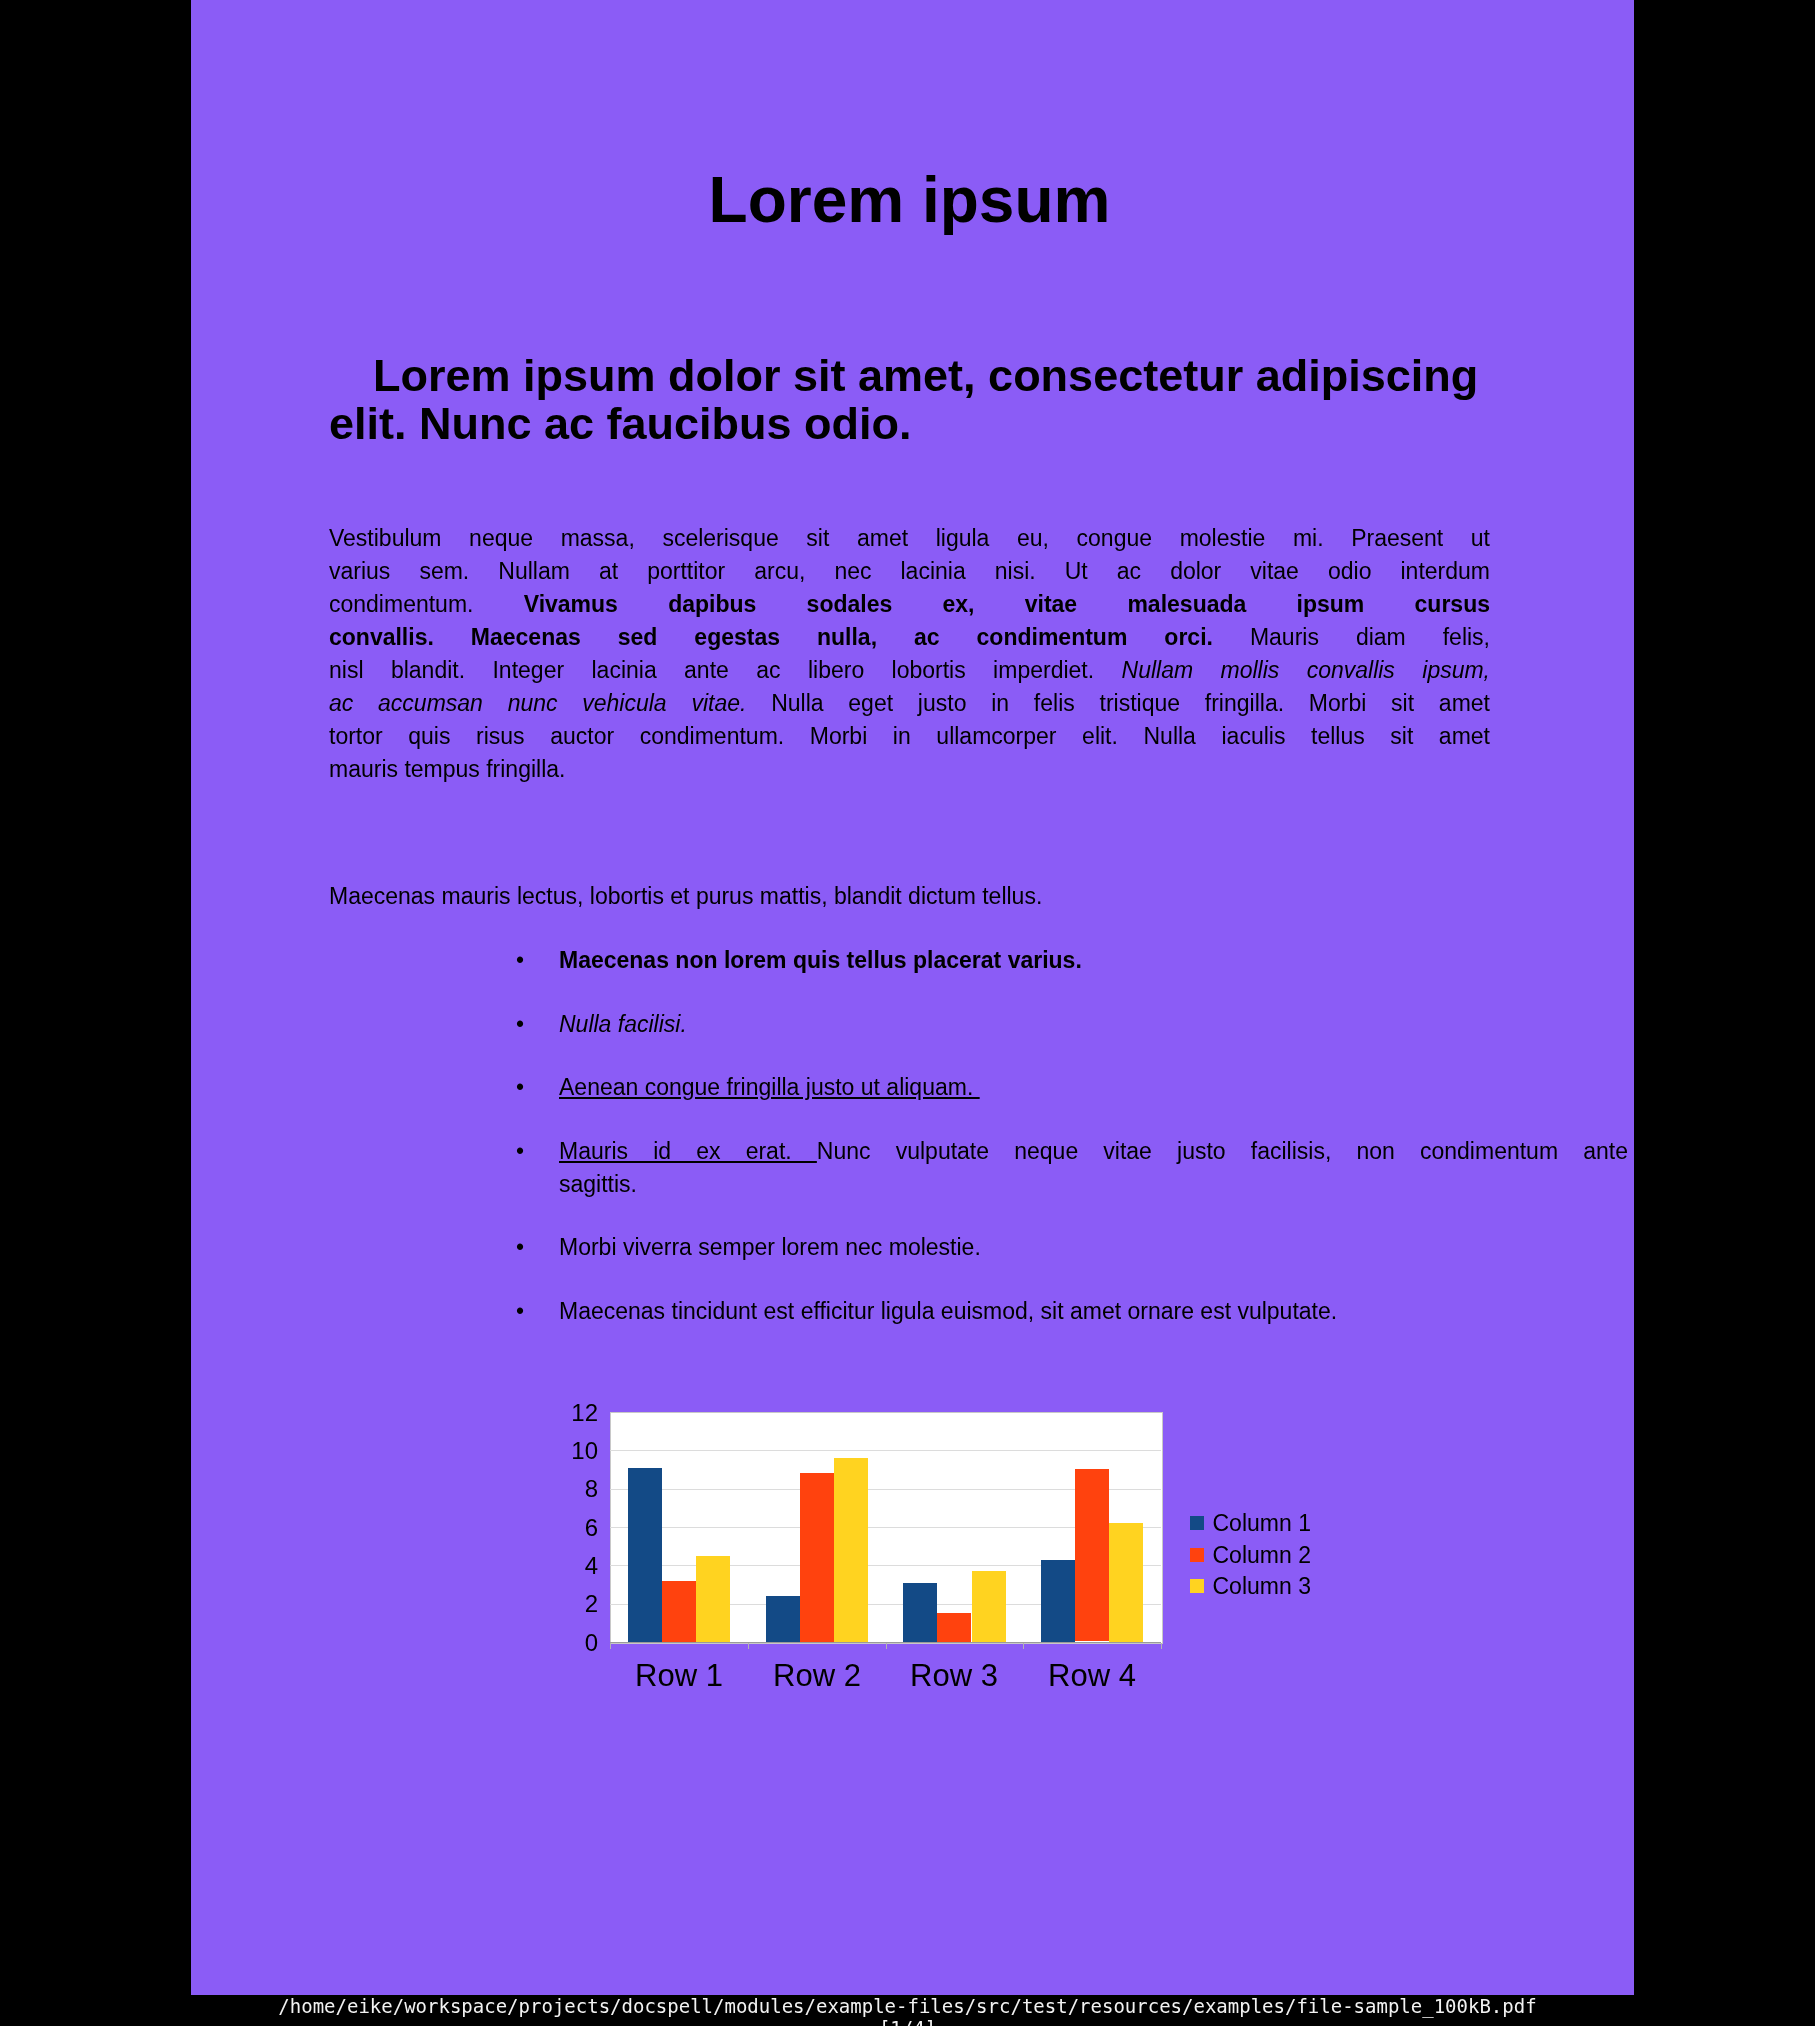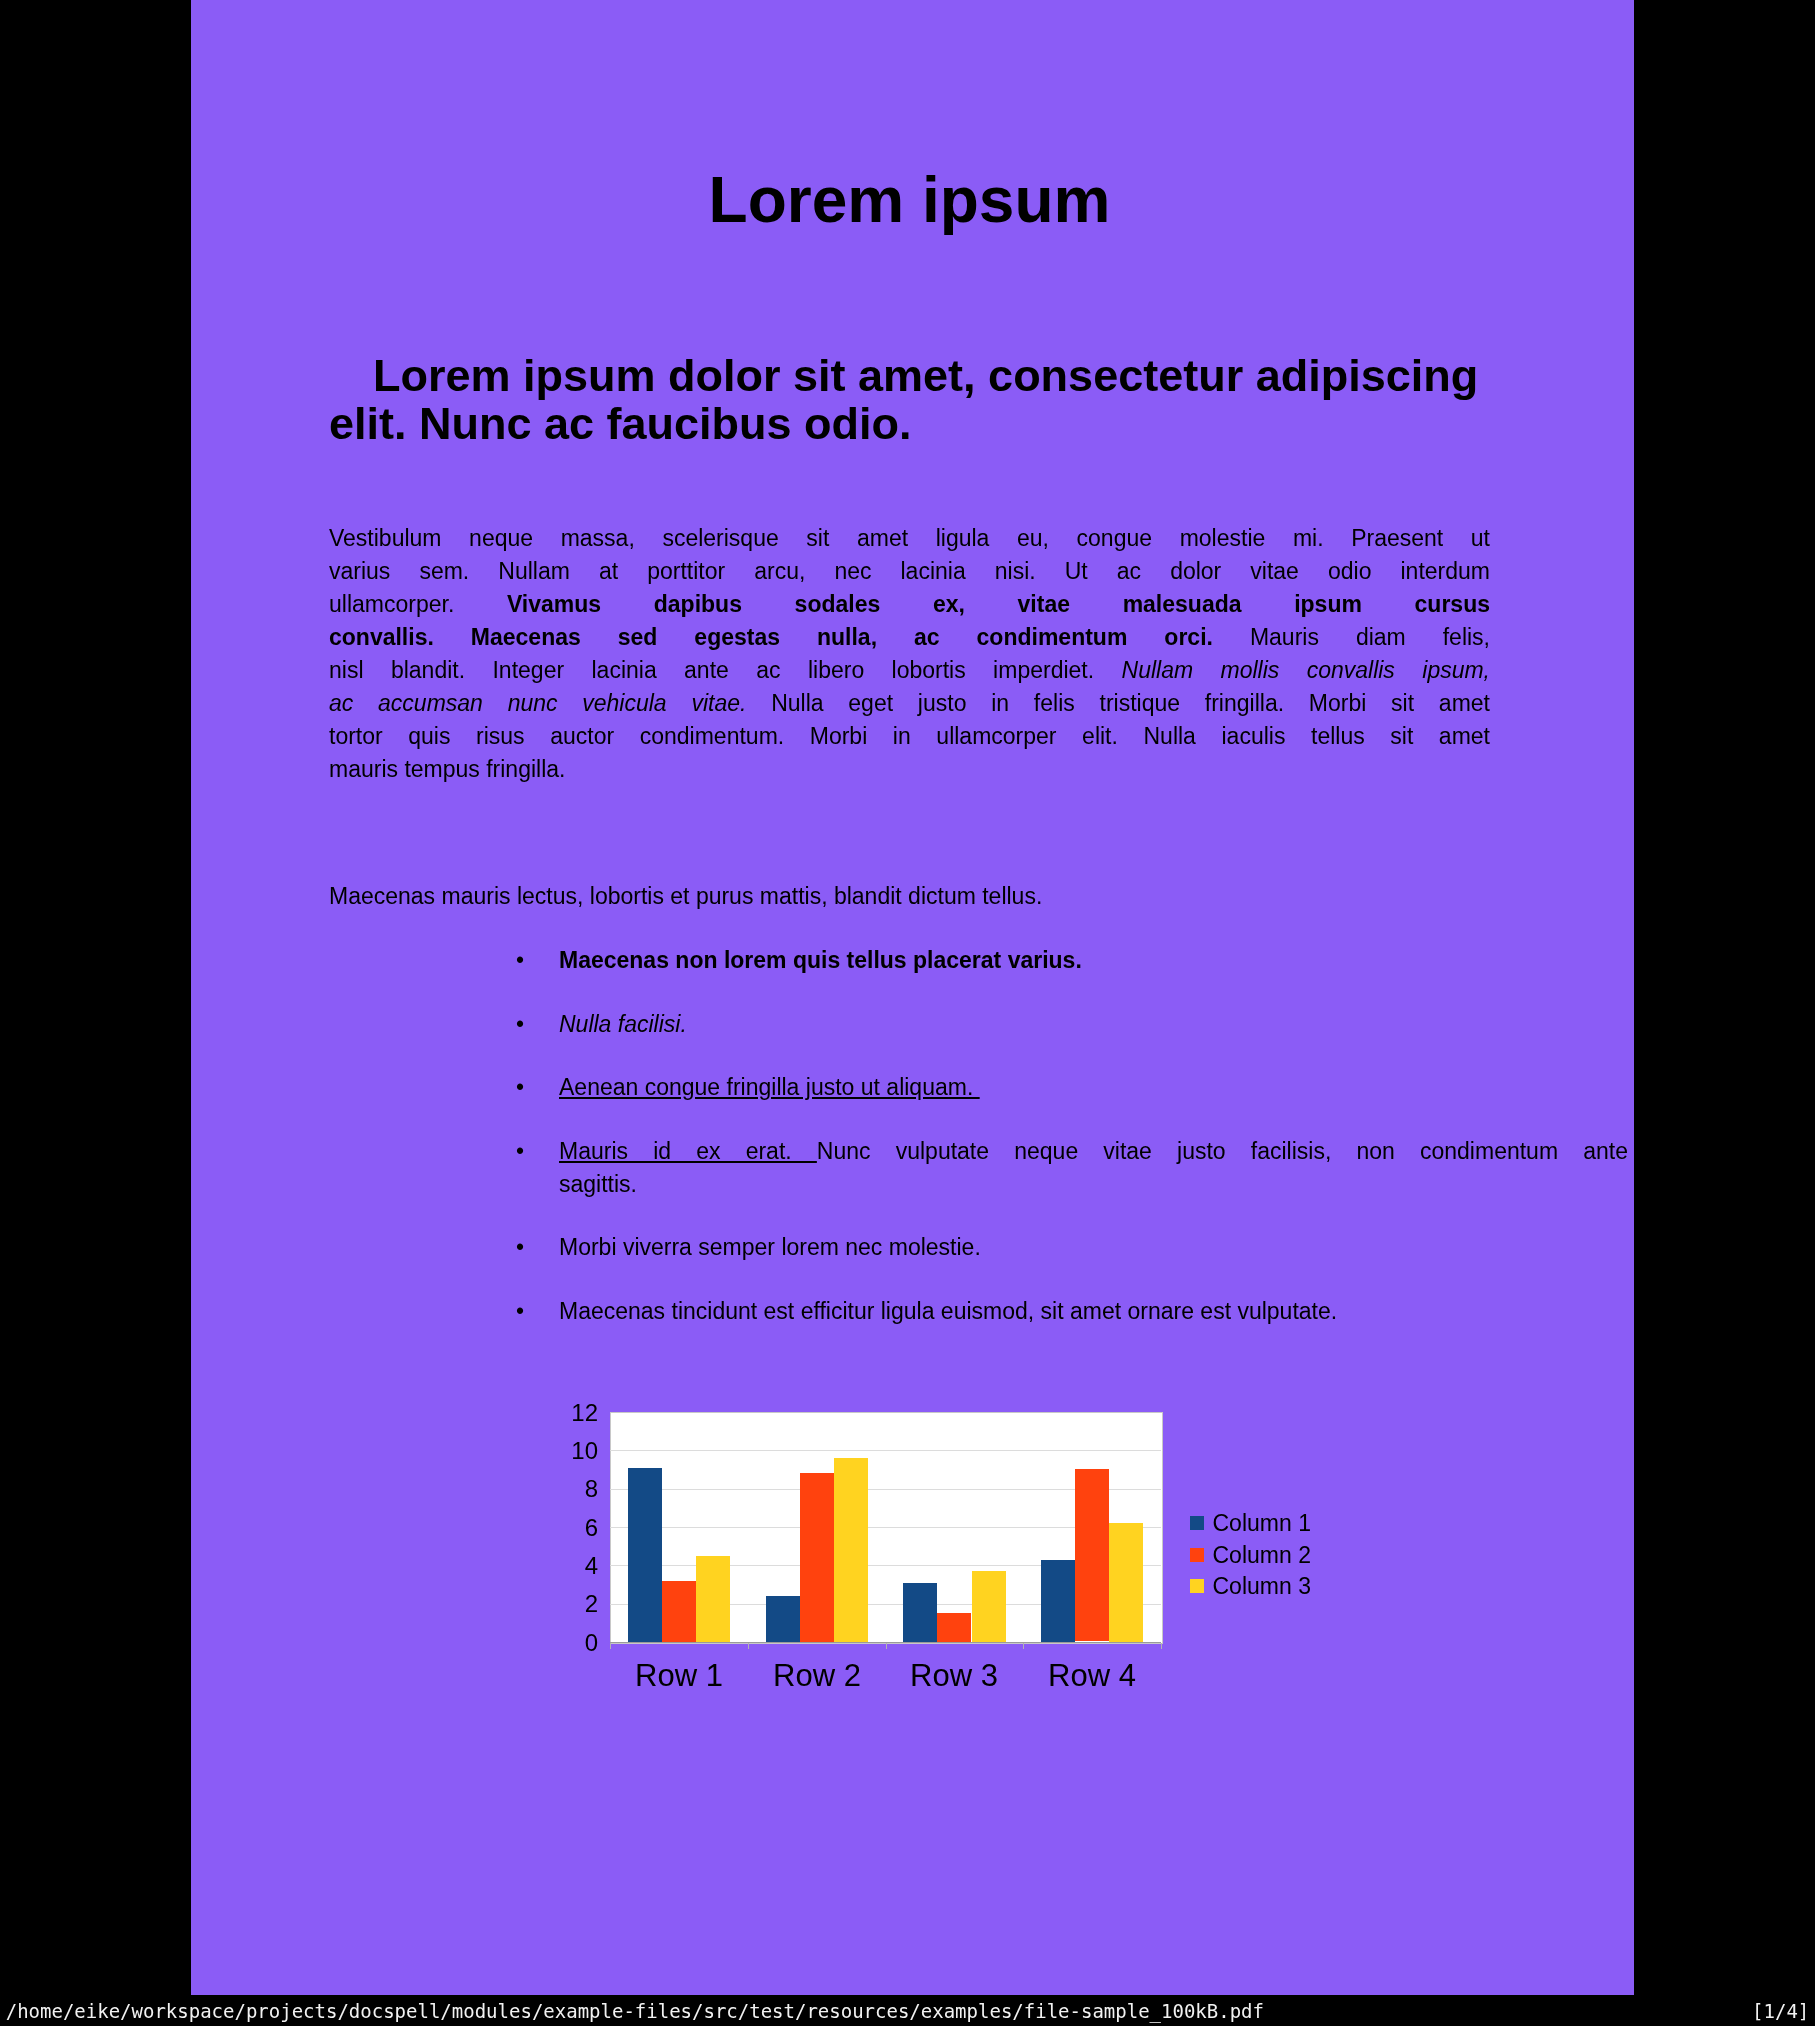--- a/index.html
+++ b/index.html
@@ -31,33 +31,33 @@
   .bar{position:absolute;}
   .ytick-label{position:absolute;width:47px;text-align:right;font-size:24px;line-height:23px;}
   .xcat-label{position:absolute;width:132px;text-align:center;font-size:31px;line-height:23px;}
   .legend-item{position:absolute;display:flex;align-items:center;gap:8.5px;height:24.6px;padding-left:9px;}
   .legend-swatch{width:14px;height:14px;flex:0 0 14px;}
   .legend-label{font-size:23px;line-height:23px;white-space:nowrap;}
   
   #statusbar{position:absolute;left:0;top:1995px;width:1815px;height:31px;background:#000;
              display:flex;align-items:center;justify-content:space-between;
              font-family:"DejaVu Sans Mono",monospace;font-size:19px;color:#f2f2f2;
-             padding:0 5.7px;box-sizing:border-box;}
+             padding:0 5.7px;box-sizing:border-box;flex-direction:column;}
 </style>
 </head>
 <body>
 
 <div id="screen">
   <div id="page">
     <div id="doc-title" class="abs">Lorem ipsum</div>
     <div id="doc-heading" class="abs">Lorem ipsum dolor sit amet, consectetur adipiscing elit. Nunc ac faucibus odio.</div>
     <div id="para1" class="abs bodytext">
         <div class="tline just"><span>Vestibulum neque massa, scelerisque sit amet ligula eu, congue molestie mi. Praesent ut</span></div>
         <div class="tline just"><span>varius sem. Nullam at porttitor arcu, nec lacinia nisi. Ut ac dolor vitae odio interdum</span></div>
-        <div class="tline just"><span>ullamcorper. </span><span class="seg-b">Vivamus dapibus sodales ex, vitae malesuada ipsum cursus</span></div>
+        <div class="tline just"><span>condimentum. </span><span class="seg-b">Vivamus dapibus sodales ex, vitae malesuada ipsum cursus</span></div>
         <div class="tline just"><span class="seg-b">convallis. Maecenas sed egestas nulla, ac condimentum orci.</span><span> Mauris diam felis,</span></div>
         <div class="tline just"><span>nisl blandit. Integer lacinia ante ac libero lobortis imperdiet. </span><span class="seg-i">Nullam mollis convallis ipsum,</span></div>
         <div class="tline just"><span class="seg-i">ac accumsan nunc vehicula vitae.</span><span> Nulla eget justo in felis tristique fringilla. Morbi sit amet</span></div>
         <div class="tline just"><span>tortor quis risus auctor condimentum. Morbi in ullamcorper elit. Nulla iaculis tellus sit amet</span></div>
         <div class="tline"><span>mauris tempus fringilla.</span></div>
       </div>
     <div id="para2" class="abs bodytext">Maecenas mauris lectus, lobortis et purus mattis, blandit dictum tellus.</div>
     <div id="bullets">
         <div class="abs bullet-item bodytext" style="top: 944px;">
           <span class="bullet-mark">•</span>

